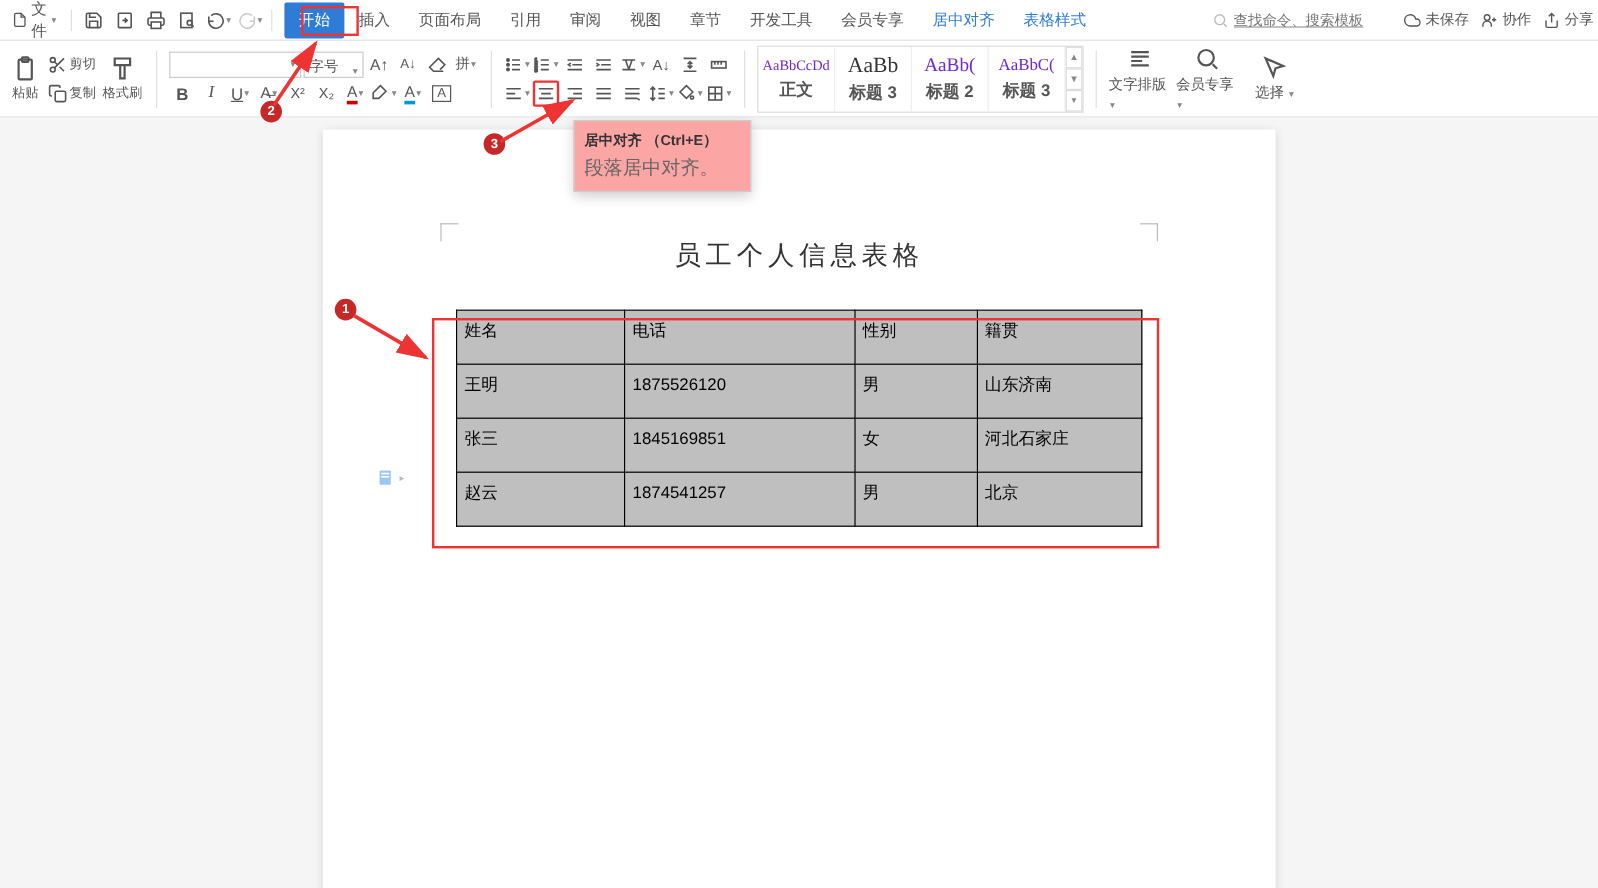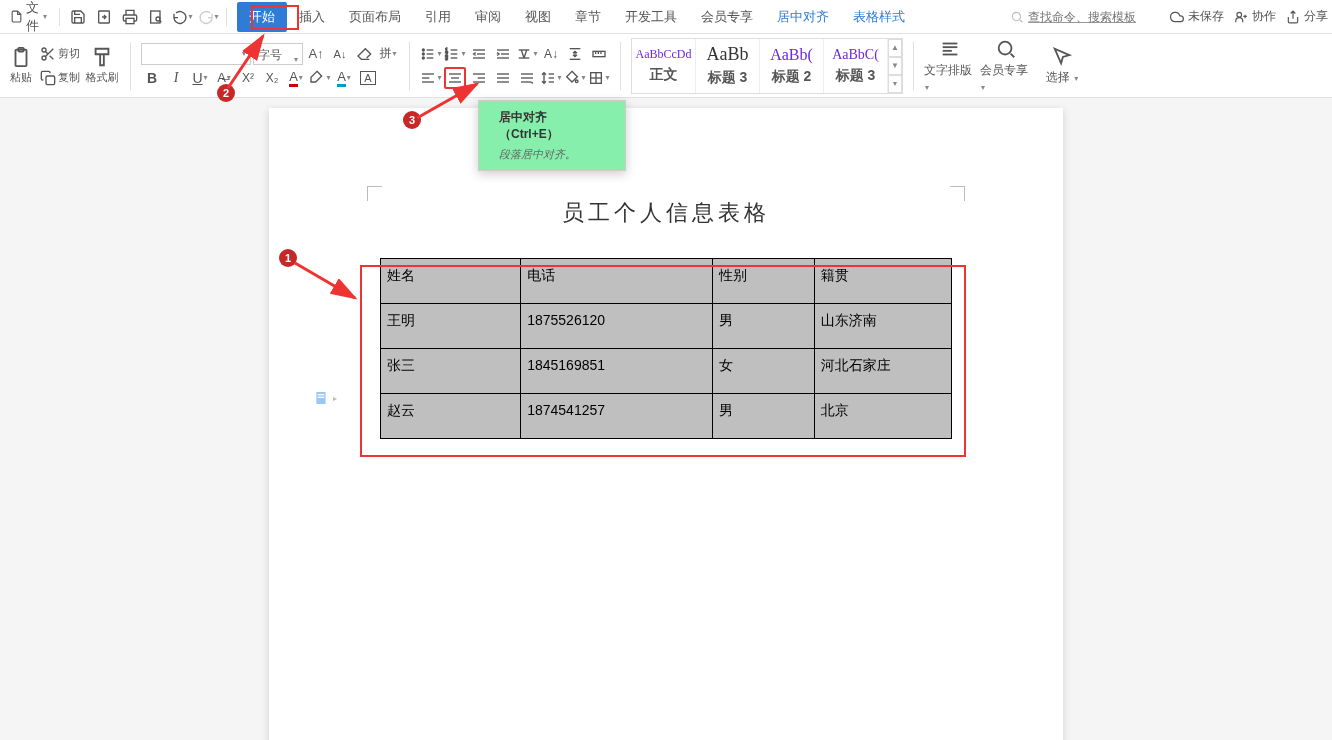--- a/index.html
+++ b/index.html
@@ -49,23 +49,23 @@
 .data-table { width:572px; margin:0 auto; border-collapse:collapse; }
 .data-table td { border:1px solid #000; padding:8px 6px 18px 6px; background:#bfbfbf; font-size:14px; color:#000; vertical-align:top; text-align:left; }
 .data-table tr:first-child td { font-weight:normal; }
 
 
 .red-box { position:absolute; border:2px solid #e33; pointer-events:none; }
 .red-circle { position:absolute; width:18px; height:18px; border-radius:50%; background:#c62828; color:#fff; display:flex; align-items:center; justify-content:center; font-size:11px; font-weight:bold; pointer-events:none; }
 .arrow-svg { position:absolute; pointer-events:none; }
 
 
-.tooltip { position:absolute; background:#86efac; border:1px solid #ccc; box-shadow:0 3px 10px rgba(0,0,0,.2); padding:8px 20px; width:148px; z-index:100; }
+.tooltip { position:absolute; background:#fca5a5; border:1px solid #ccc; box-shadow:0 3px 10px rgba(0,0,0,.2); padding:8px 8px; width:148px; z-index:100; }
 .tooltip-title { font-weight:bold; font-size:12px; color:#333; margin-bottom:4px; }
-.tooltip-desc { font-size:11px; color:#666;font-style:italic; }
+.tooltip-desc { font-size:16px; color:#666; }
 
 
 .side-mark { position:absolute; left:313px; top:390px; display:flex; align-items:center; gap:3px; color:#888; cursor:pointer; }
 .side-mark svg { width:16px; height:16px; }
 
 
 .file-dd { display:flex; align-items:center; gap:3px; font-size:13px; color:#555; padding: 4px 6px; cursor:pointer;}
 </style>
 </head>
 <body>

